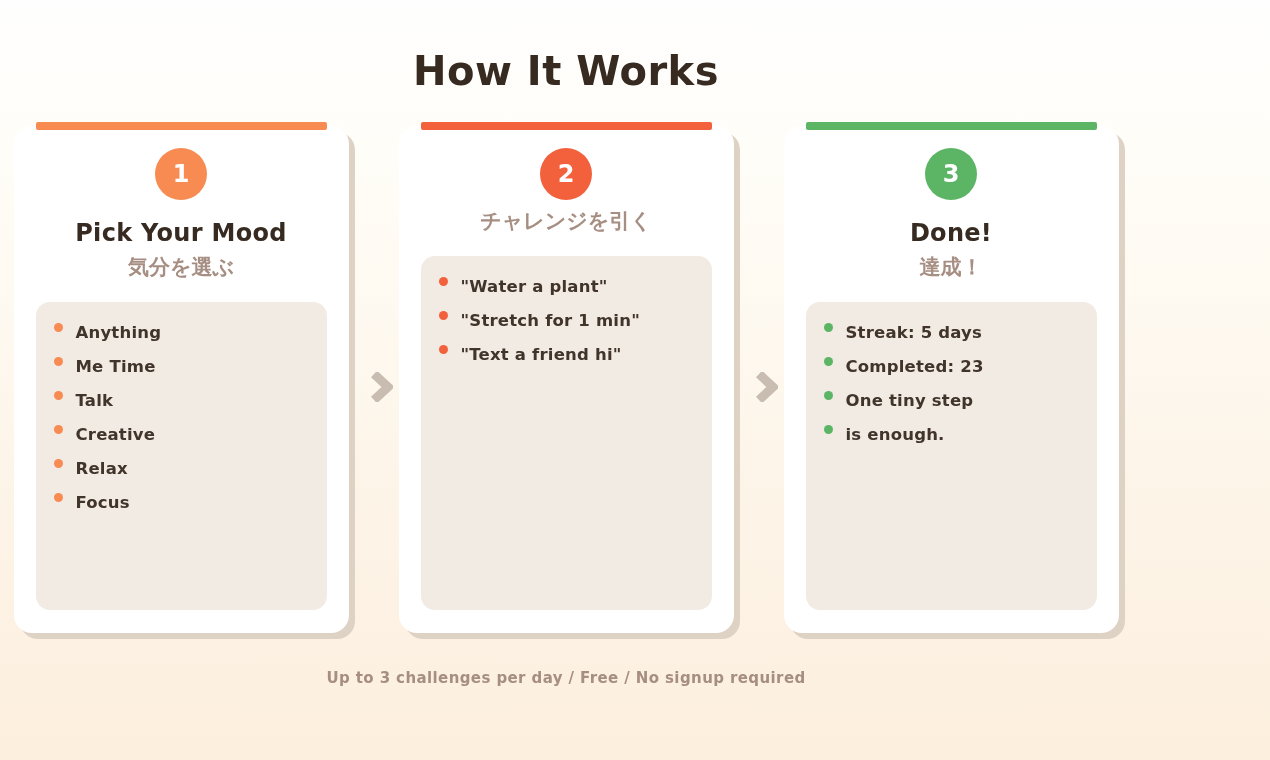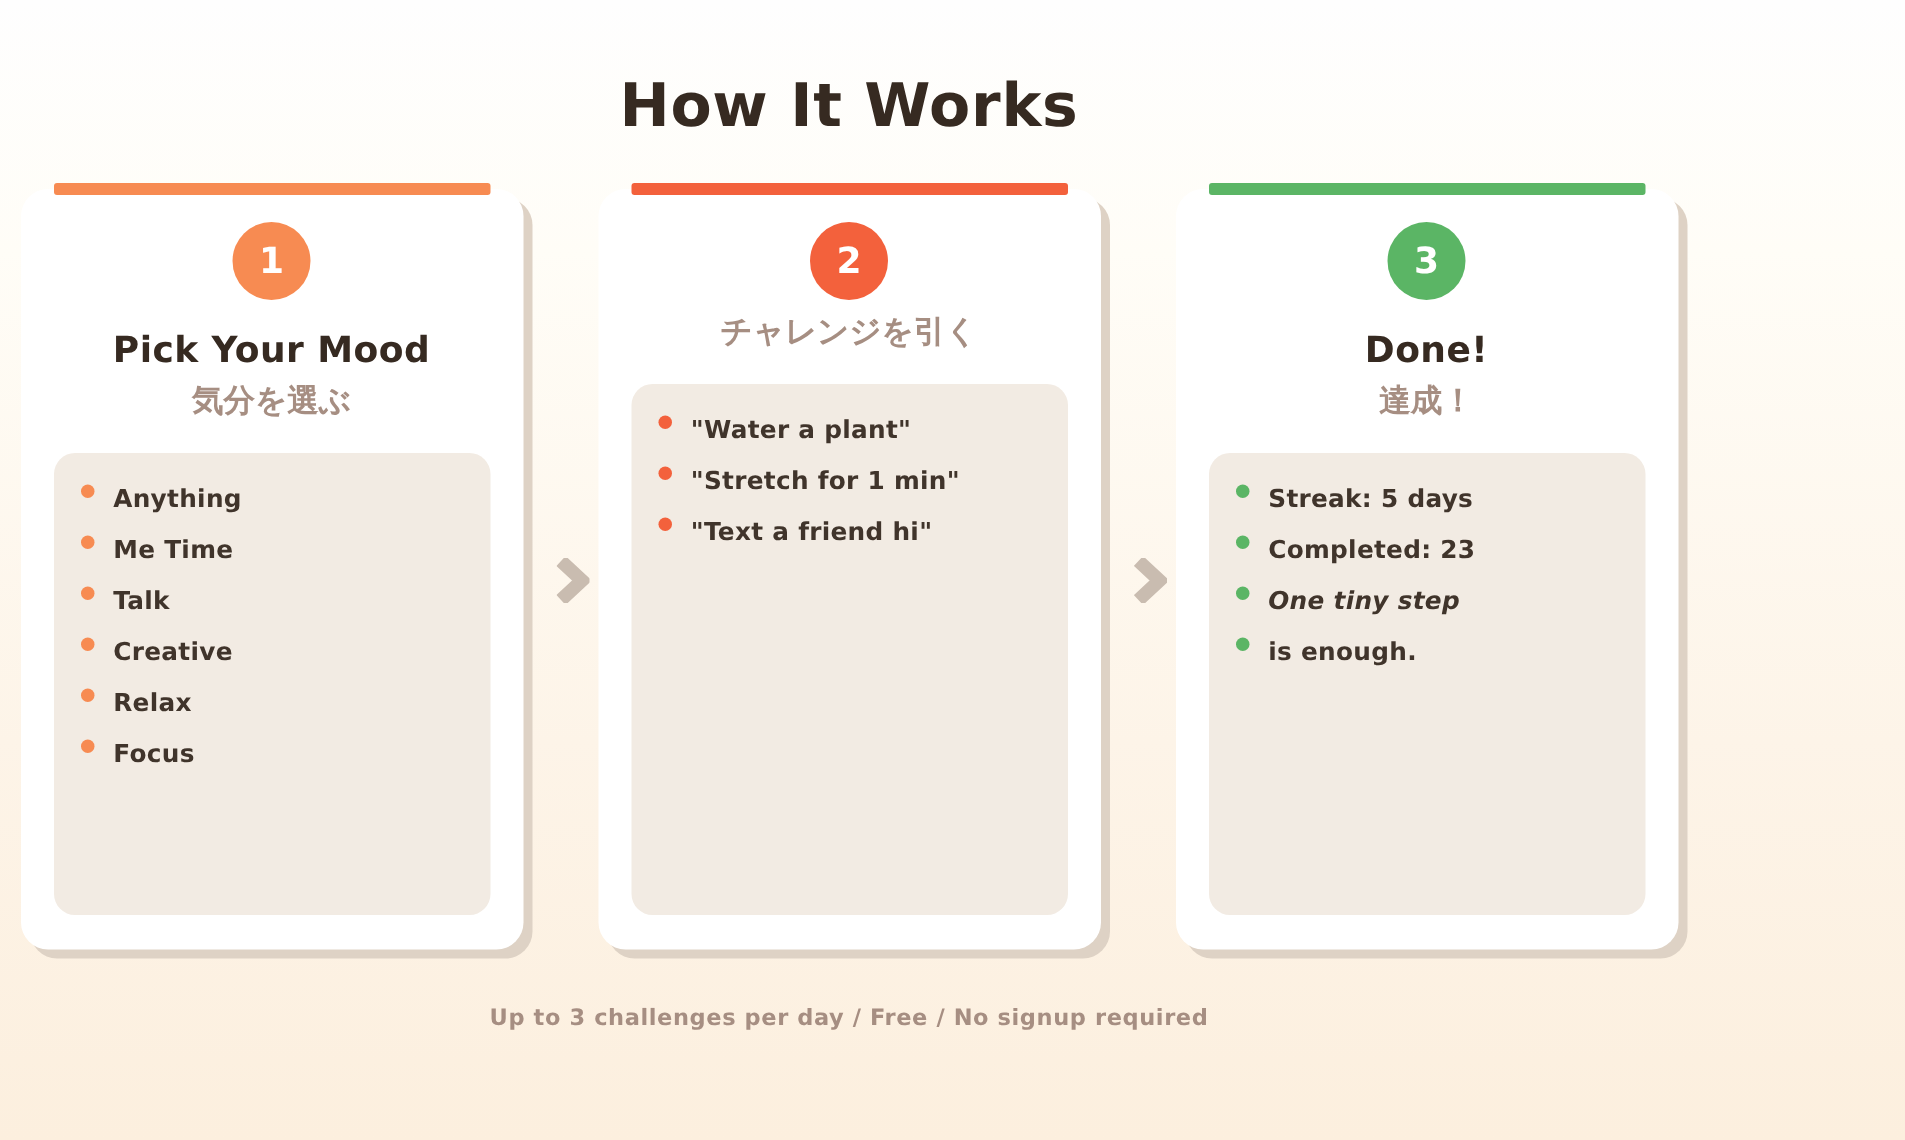--- a/index.html
+++ b/index.html
@@ -107,21 +107,20 @@
     gap: 13px;
     height: 22px;
     margin-bottom: 12px;
     font-size: 16.5px;
     font-weight: bold;
     color: #40342b;
     letter-spacing: 0.2px;
   }
 
   .card-list li.gapped {
-    font-style: italic;
   }
 
   .dot {
     flex: 0 0 auto;
     width: 9px;
     height: 9px;
     border-radius: 50%;
     background: #f78b52;
   }
 

